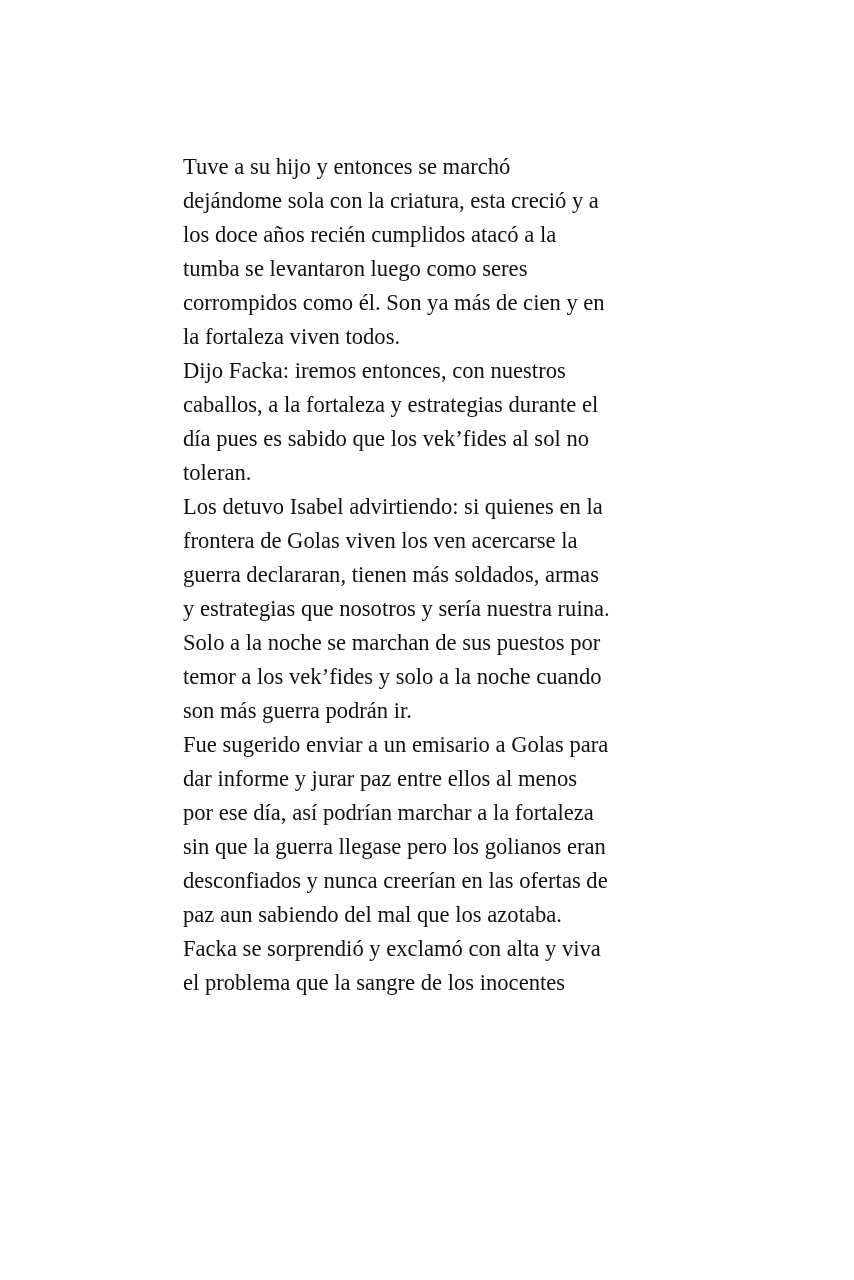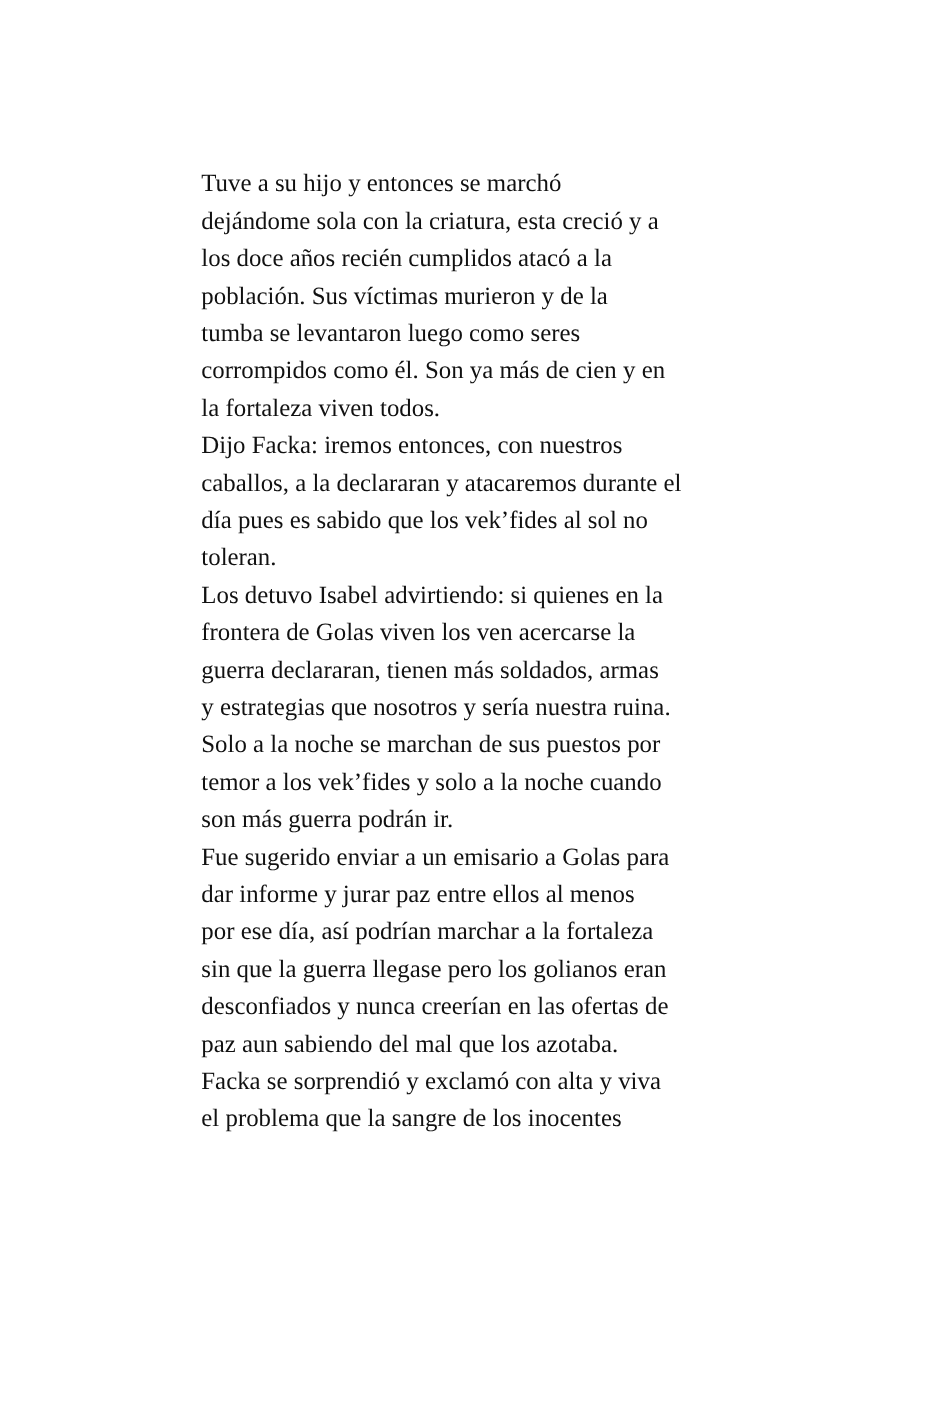--- a/index.html
+++ b/index.html
@@ -38,26 +38,25 @@
     }
   </style>
 </head>
 <body>
 
 <div class="page">
   <div class="text-block">
     <span class="line">Tuve a su hijo y entonces se marchó</span>
     <span class="line">dejándome sola con la criatura, esta creció y a</span>
     <span class="line">los doce años recién cumplidos atacó a la</span>
-    <span class="line">población. Sus víctimas murieron y de la</span>
     <span class="line">tumba se levantaron luego como seres</span>
     <span class="line">corrompidos como él. Son ya más de cien y en</span>
     <span class="line">la fortaleza viven todos.</span>
     <span class="line">Dijo Facka: iremos entonces, con nuestros</span>
-    <span class="line">caballos, a la declararan y atacaremos durante el</span>
+    <span class="line">caballos, a la fortaleza y estrategias durante el</span>
     <span class="line">día pues es sabido que los vek’fides al sol no</span>
     <span class="line">toleran.</span>
     <span class="line">Los detuvo Isabel advirtiendo: si quienes en la</span>
     <span class="line">frontera de Golas viven los ven acercarse la</span>
     <span class="line">guerra declararan, tienen más soldados, armas</span>
     <span class="line">y estrategias que nosotros y sería nuestra ruina.</span>
     <span class="line">Solo a la noche se marchan de sus puestos por</span>
     <span class="line">temor a los vek’fides y solo a la noche cuando</span>
     <span class="line">son más guerra podrán ir.</span>
     <span class="line">Fue sugerido enviar a un emisario a Golas para</span>

